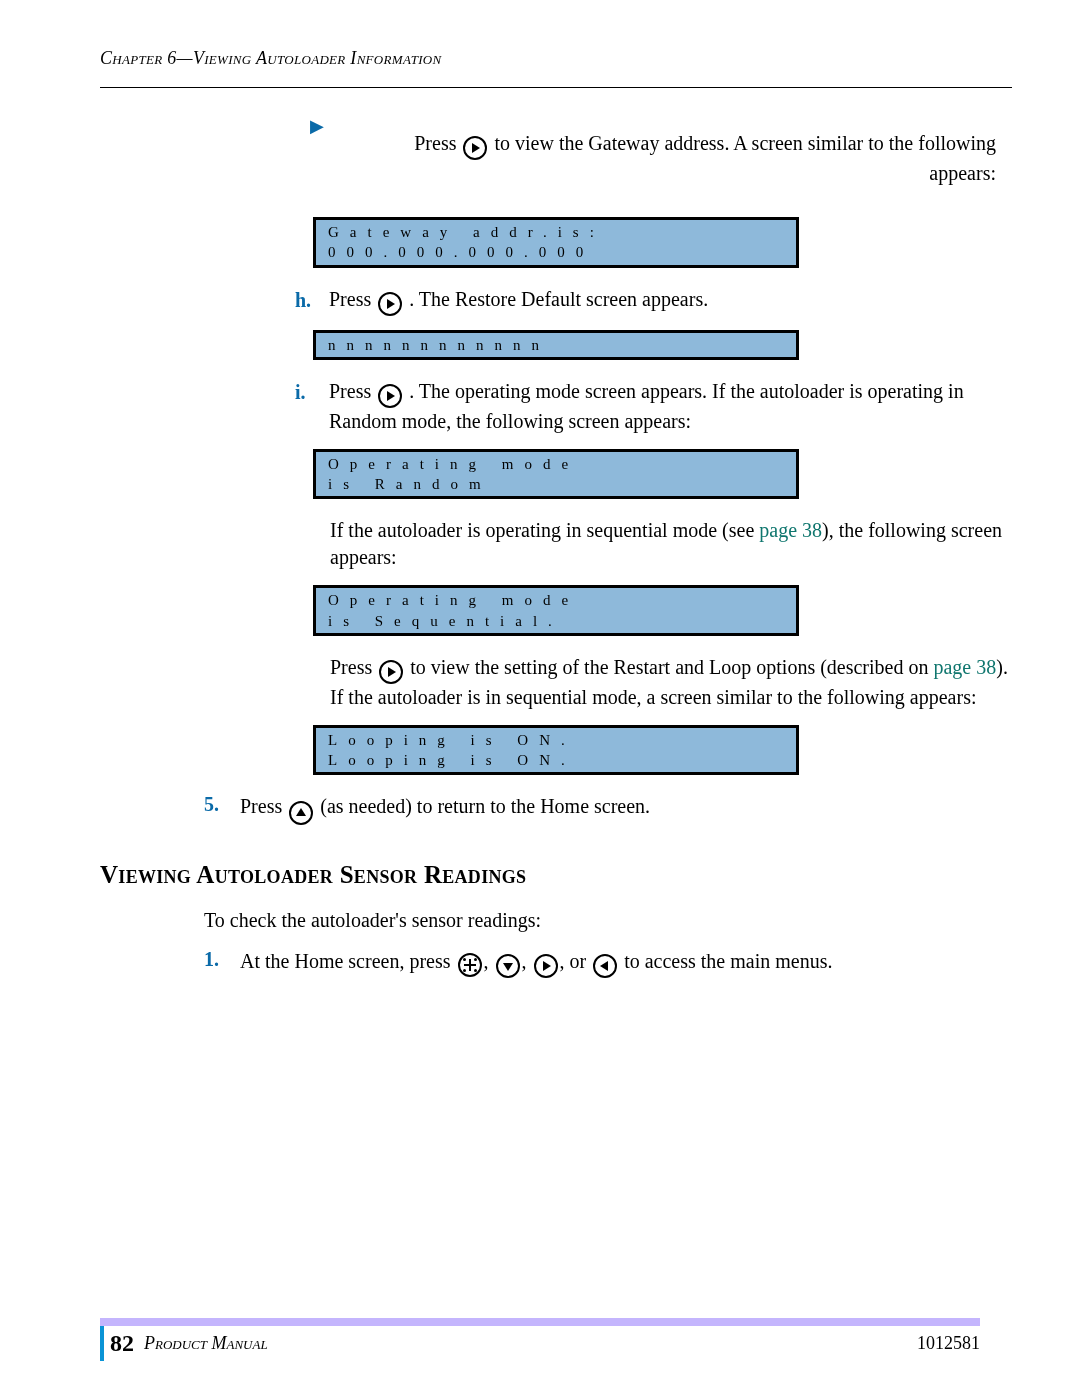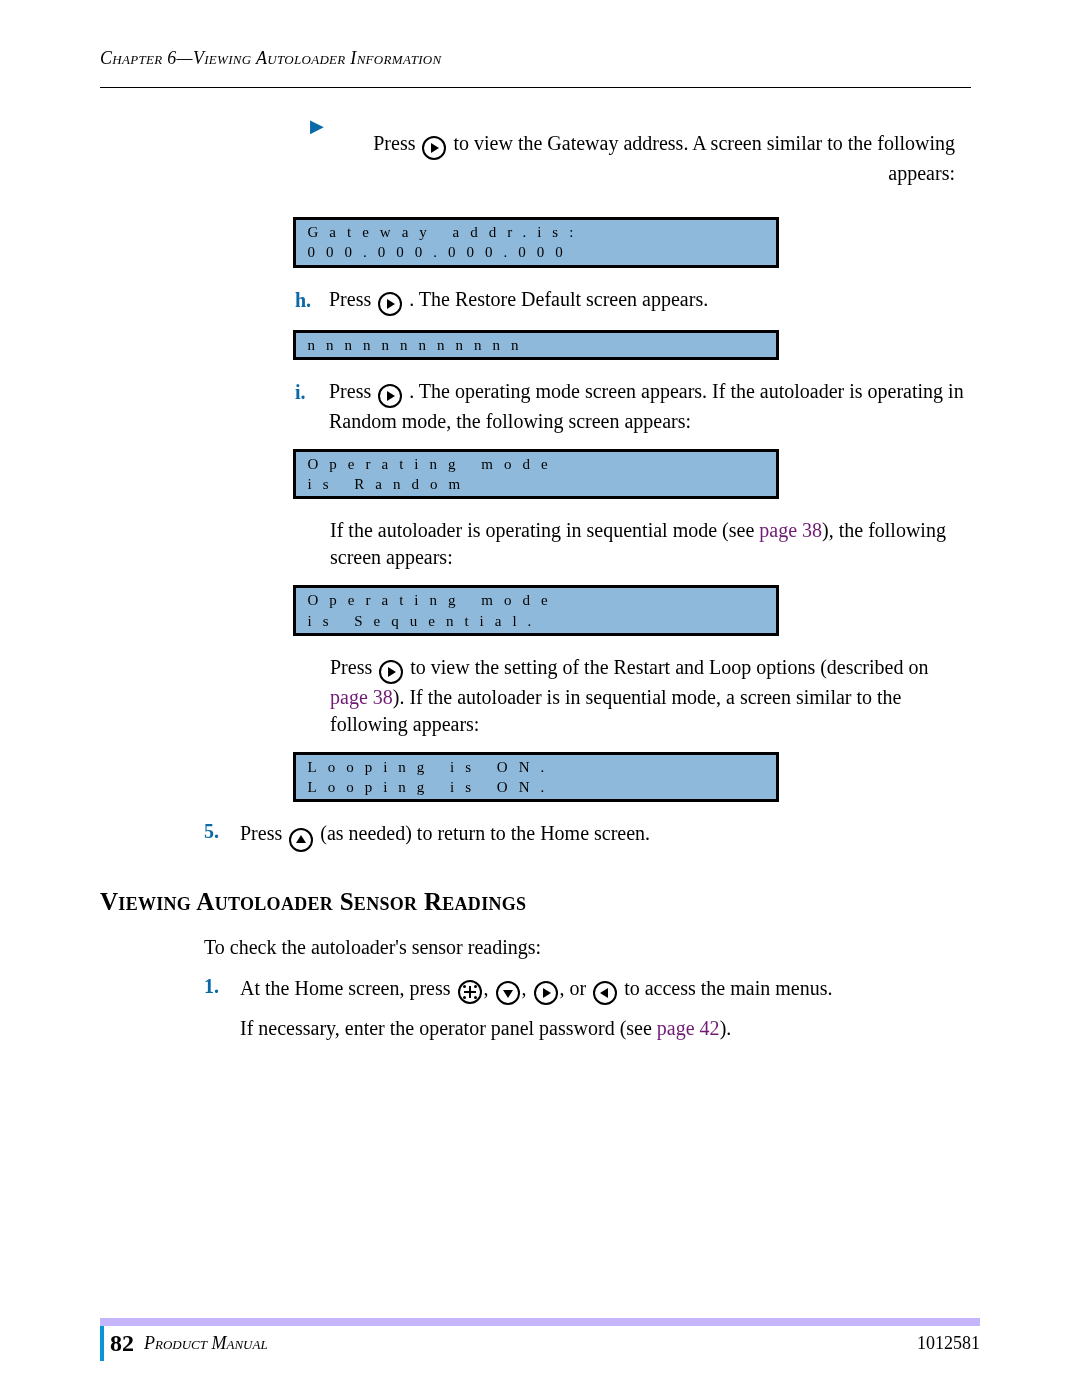--- a/index.html
+++ b/index.html
@@ -7,21 +7,21 @@
     padding: 0;
     background: #fff;
     width: 1080px;
     font-family: "Palatino Linotype", Palatino, "Book Antiqua", Georgia, serif;
     color: #000;
   }
   .page {
     box-sizing: border-box;
     width: 1080px;
     min-height: 1397px;
-    padding: 48px 109px 30px 100px;
+    padding: 48px 68px 30px 100px;
     position: relative;
   }
   .running-head {
     font-style: italic;
     font-variant: small-caps;
     font-size: 18px;
     margin-bottom: 18px;
     letter-spacing: 0.3px;
   }
   .rule {
@@ -156,21 +156,21 @@
   .plus .d3{left:-1px;bottom:-1px;} .plus .d4{right:-1px;bottom:-1px;}
 
   .section-head {
     font-variant: small-caps;
     font-weight: bold;
     font-size: 25px;
     margin: 36px 0 18px 0;
     letter-spacing: 0.3px;
   }
 
-  .link { color: #701a75; }
+  .link { color: #0f766e; }
 
   .footer {
     position: absolute;
     bottom: 36px;
     left: 100px;
     right: 100px;
     border-top: 8px solid #c4b5fd;
     padding-top: 0;
   }
   .footer-inner {
@@ -304,23 +304,20 @@
       <span class="icon-circle">
           <span class="tri-right"></span>
         </span><span>, or </span>
       <span class="icon-circle">
           <span class="tri-left"></span>
         </span>
       <span> to access the main menus.</span>
     </p>
   </div>
 
-  <p class="sub-para">
-    <span>If necessary, enter the operator panel password (see </span><span class="link">page 42</span><span>).</span>
-  </p>
 
   <div class="footer">
     <div class="footer-inner">
       <span class="page-no">82</span>
       <span class="footer-title">Product Manual</span>
       <span class="footer-code">1012581</span>
     </div>
   </div>
 
 </div>

